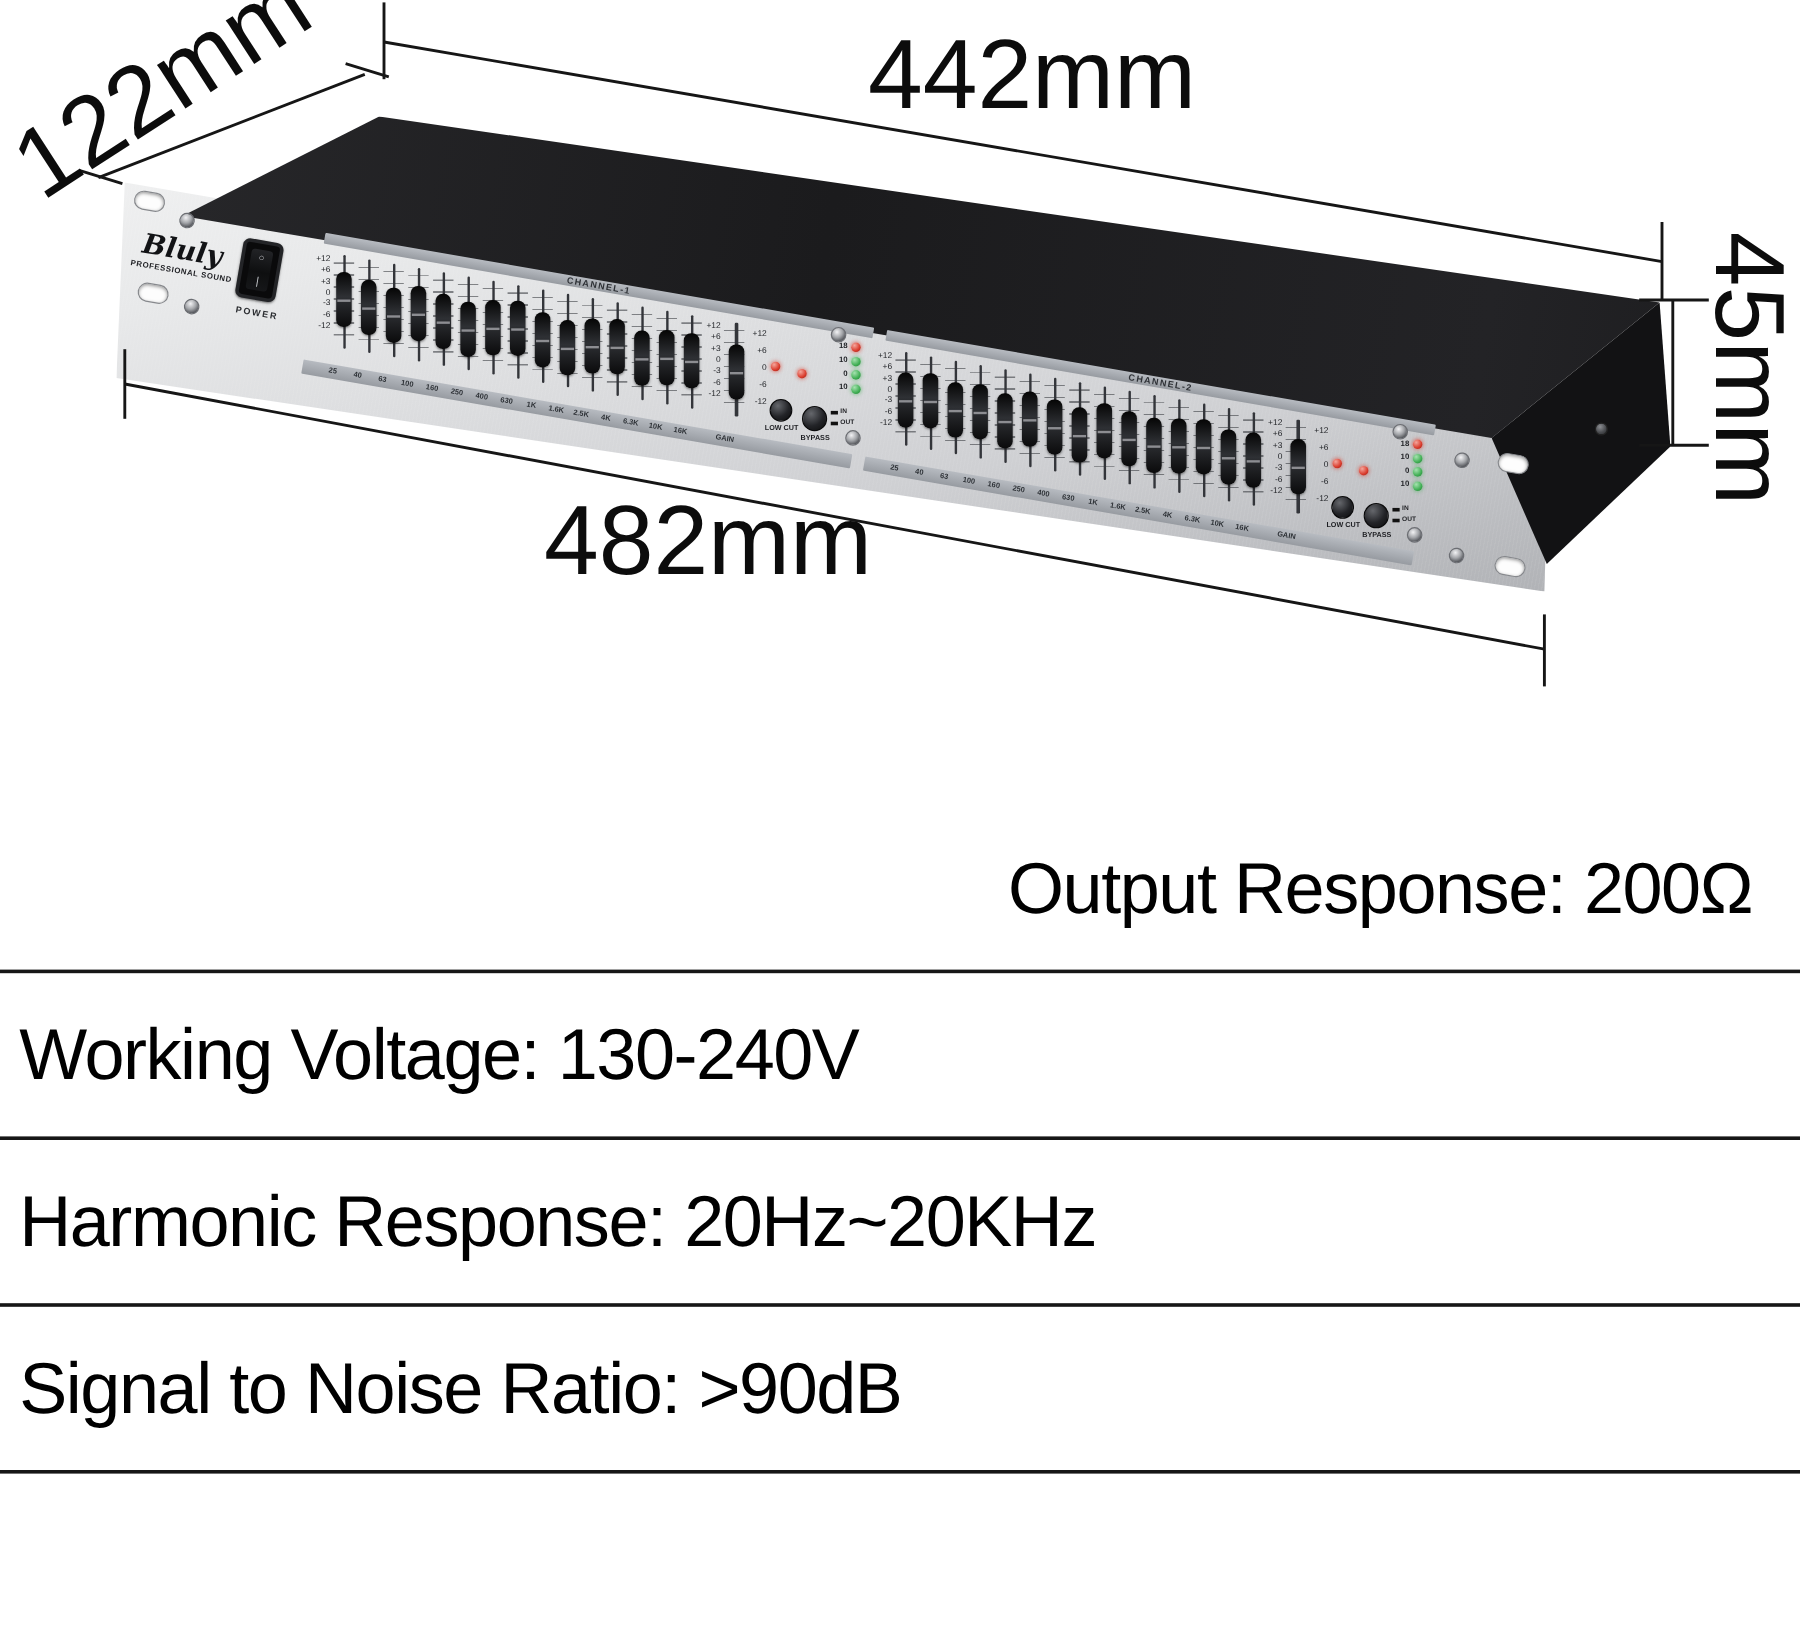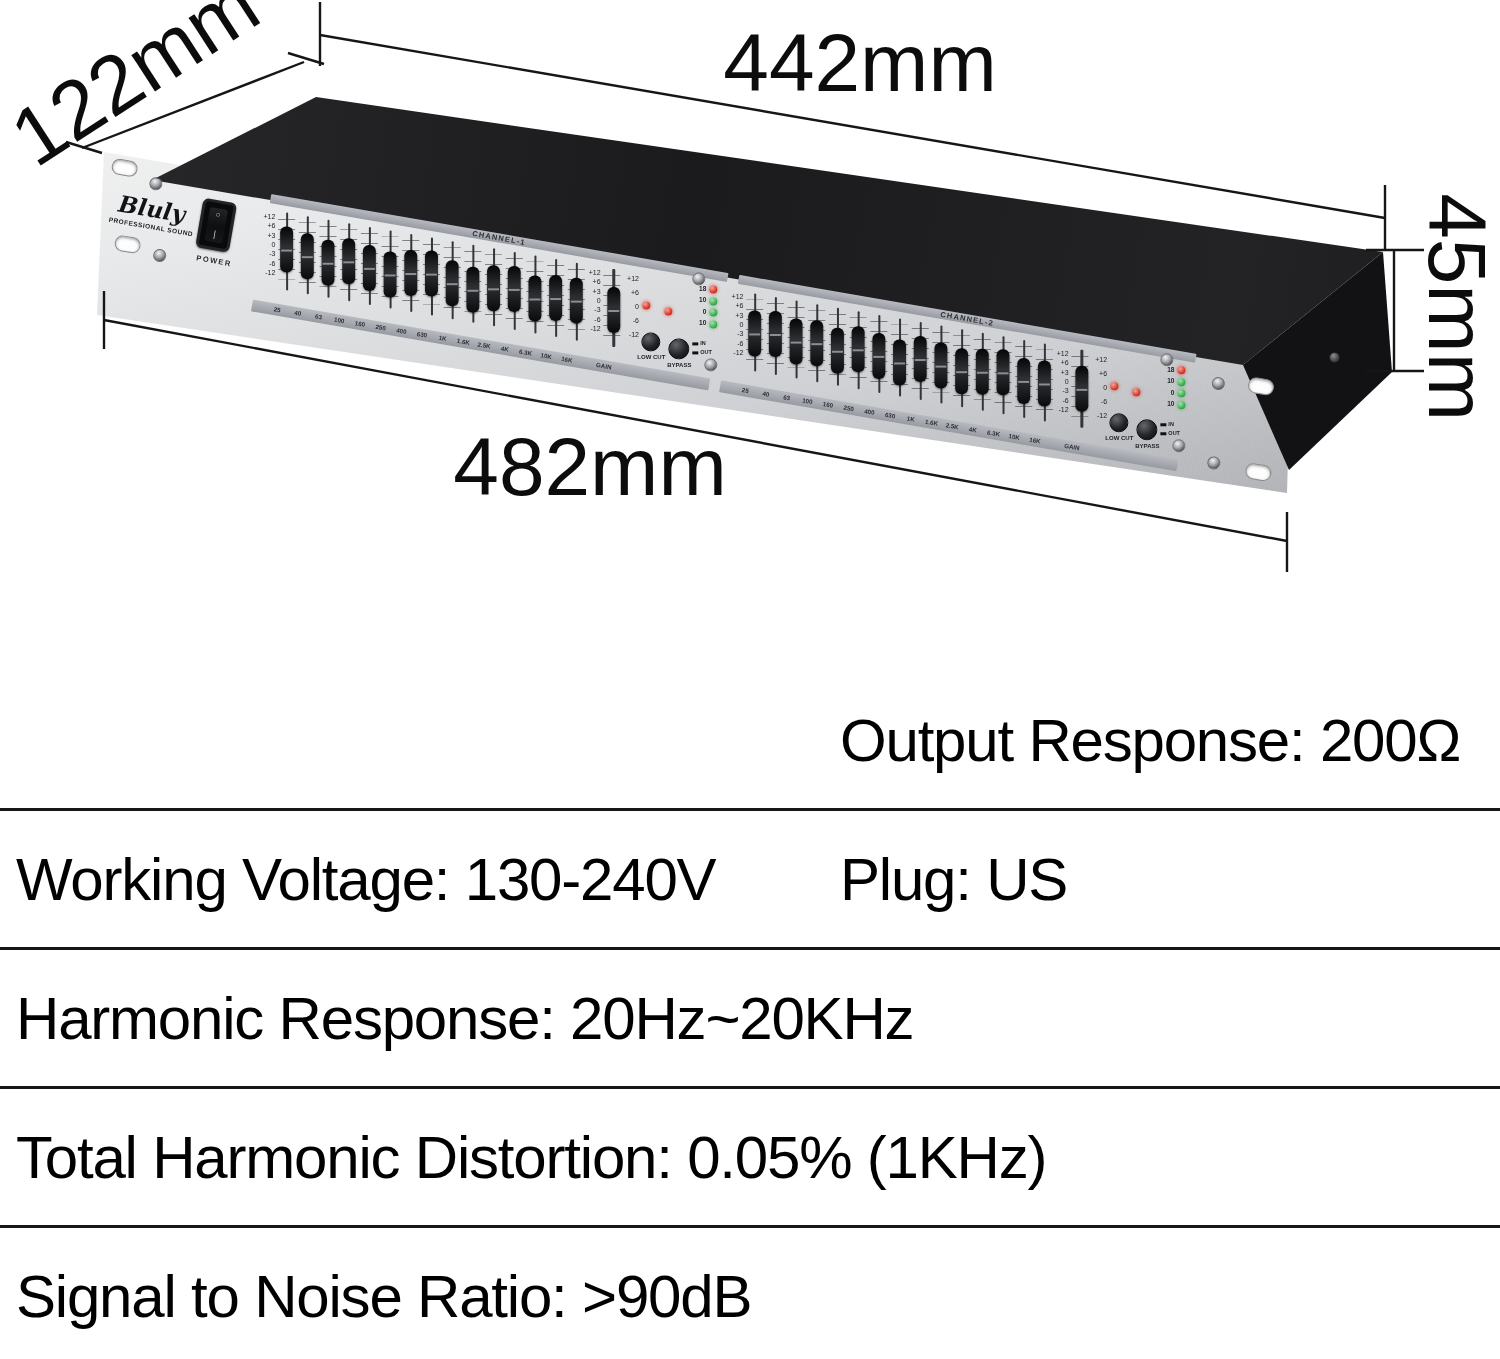--- a/index.html
+++ b/index.html
@@ -5,21 +5,21 @@
   html,body{margin:0;padding:0;background:#fff;}
   .stage{position:relative;width:1500px;height:1359px;background:#fff;overflow:hidden;
          font-family:"Liberation Sans",sans-serif;}
   .scene{position:absolute;left:0;top:0;width:1500px;height:620px;}
   .dims{position:absolute;left:0;top:0;width:1500px;height:620px;z-index:6;}
   .dims line{stroke:#161616;stroke-width:2.4;}
   .dim-label{position:absolute;font-size:82px;color:#0c0c0c;line-height:1.05;white-space:nowrap;z-index:7;}
   .lbl-122{left:-15px;top:28px;width:300px;text-align:center;transform:rotate(-33deg);}
   .lbl-442{left:705px;top:20px;width:310px;text-align:center;}
   .lbl-45{left:1312px;top:264px;width:290px;text-align:center;transform:rotate(90deg);}
-  .lbl-482{left:435px;top:424px;width:310px;text-align:center;}
+  .lbl-482{left:435px;top:408px;width:310px;text-align:center;}
 
   
   .face{position:absolute;inset:0;}
   .plate{z-index:2;
     clip-path:polygon(104px 152px,1291px 357px,1287px 493px,97px 315px);
     background:
       repeating-linear-gradient(100deg, rgba(255,255,255,.05) 0 1px, rgba(0,0,0,0) 1px 3px),
       linear-gradient(168deg,#fafafa 0%,#e8e9ea 30%,#cfd0d3 60%,#a8aaae 88%,#939598 100%);}
   .top-face{z-index:3;
     clip-path:polygon(316px 97px,1383px 252px,1243px 365px,152px 180px);
@@ -478,25 +478,21 @@
       <div class="screw" style="left:1140px;top:111px"></div>
     </div>
   </div>
 
   <div class="spec-table">
       <div class="spec-row">
         <span class="spec-cell spec-right">Output Response: 200Ω</span>
       </div>
       <div class="spec-row">
         <span class="spec-cell spec-left">Working Voltage: 130-240V</span>
-        <span class="spec-cell spec-right">Plug: US</span>
       </div>
       <div class="spec-row">
         <span class="spec-cell spec-left">Harmonic Response: 20Hz~20KHz</span>
-      </div>
-      <div class="spec-row">
-        <span class="spec-cell spec-left">Total Harmonic Distortion: 0.05% (1KHz)</span>
       </div>
       <div class="spec-row">
         <span class="spec-cell spec-left">Signal to Noise Ratio: &gt;90dB</span>
       </div>
     </div>
 </div>
 
 </body></html>

